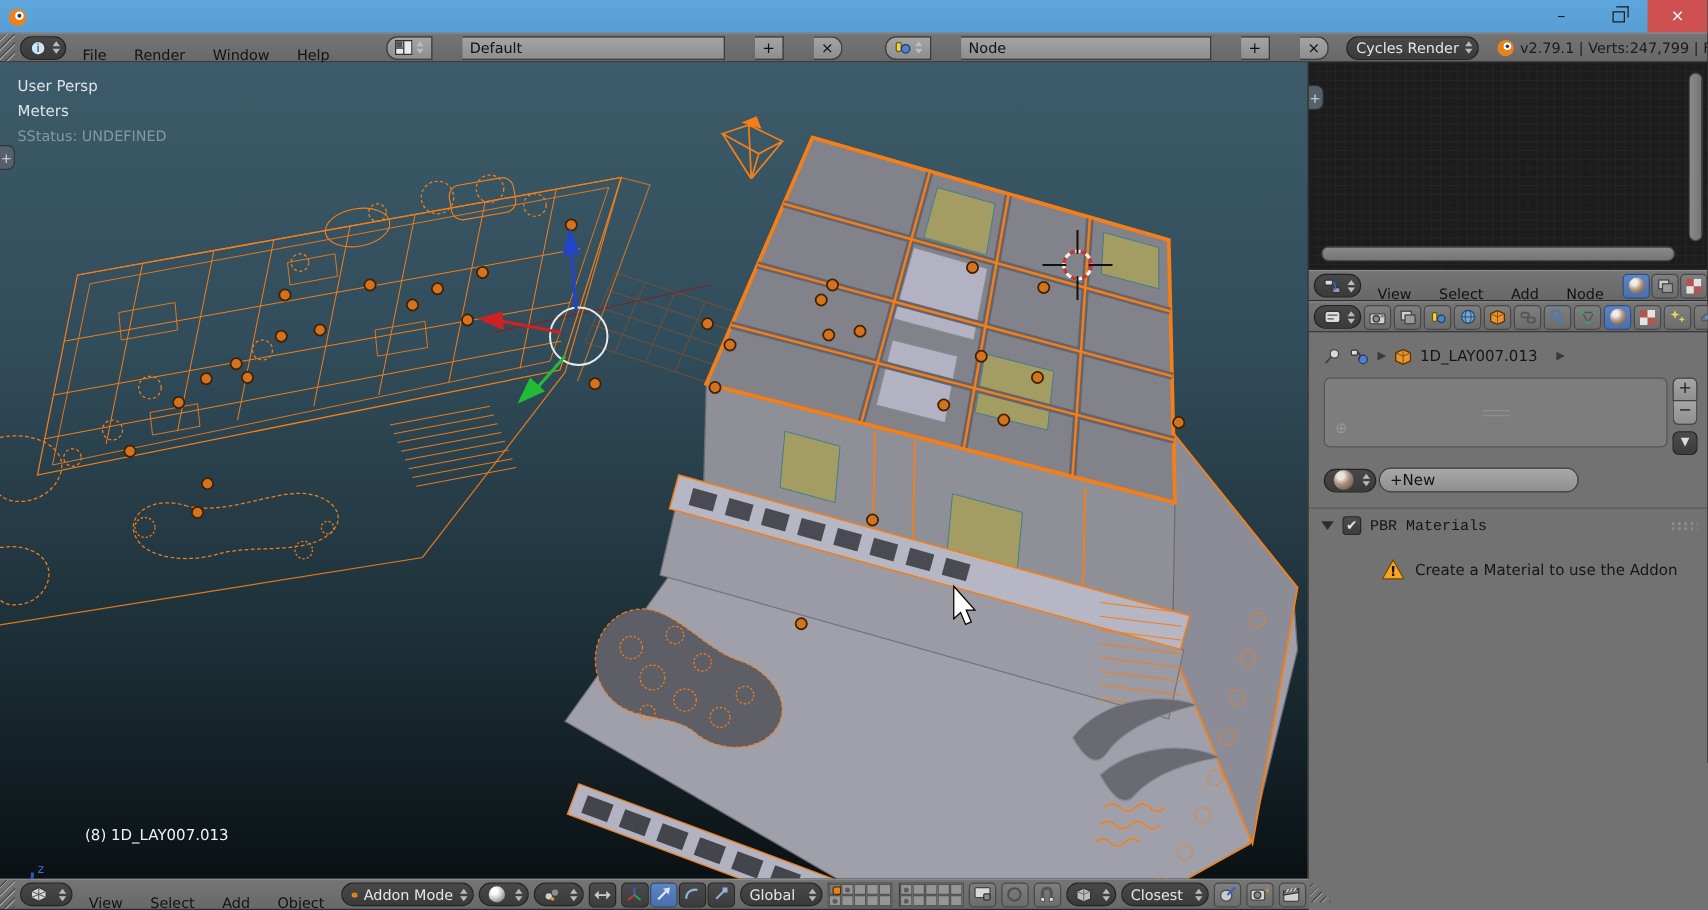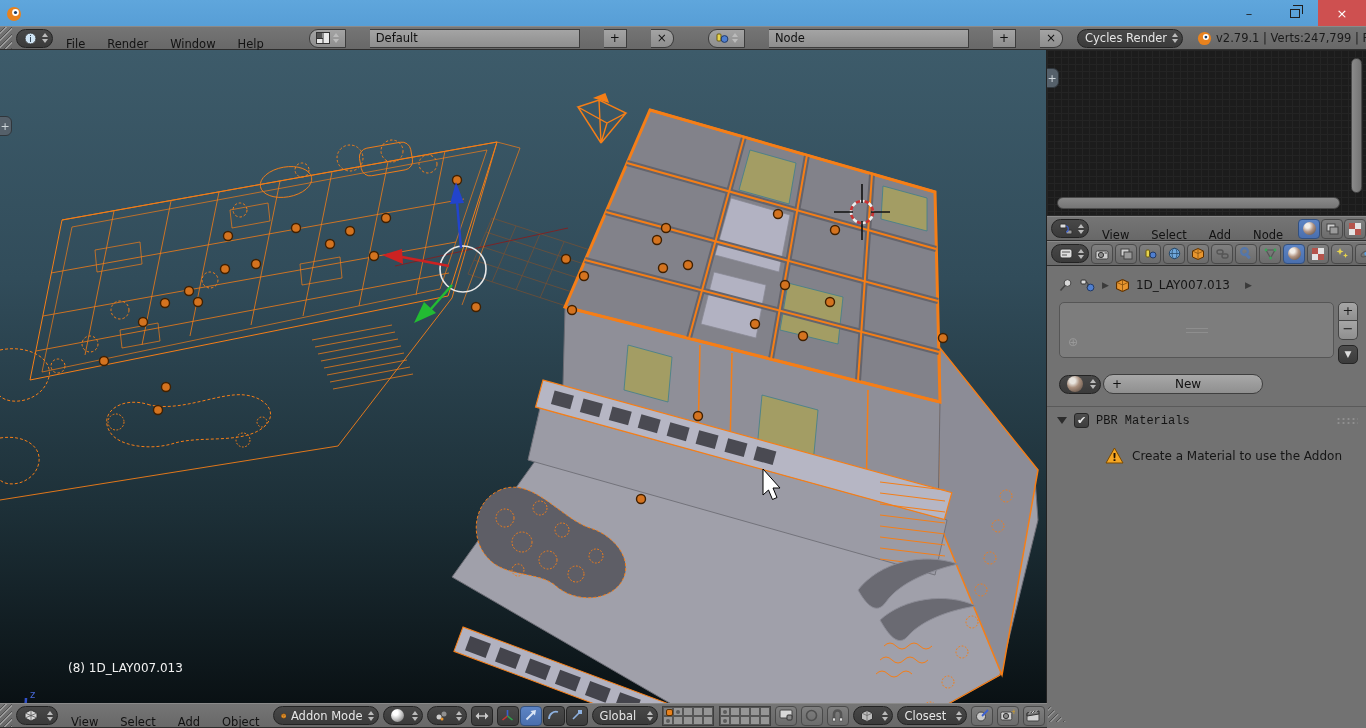--- a/index.html
+++ b/index.html
@@ -107,21 +107,21 @@
     color:#1d1d1d; font-size:13px; line-height:16px; text-align:center; }
   .sbtn.top { border-radius:5px 5px 0 0; } .sbtn.bot { border-radius:0 0 5px 5px; border-top:none; }
   .sbtn.darkv { margin-top:5px; background:linear-gradient(#4c4c4c,#3b3b3b); color:#ddd;
     border-color:#252525; border-radius:5px; font-size:9px; line-height:17px; }
   .newrow { display:flex; padding:10px 8px 0 12px; gap:2px; align-items:center; }
   .matsphere { width:16px; height:16px; border-radius:50%;
     background:radial-gradient(circle at 35% 30%, #e8e4de 0 18%, #a98f7d 45%, #4e423a 100%); }
   .newbtn { width:160px; height:20px; border:1px solid #3f3f3f; border-radius:10px;
     background:linear-gradient(#a8a8a8,#8f8f8f); display:flex; align-items:center; padding:0 8px;
     color:#111; }
-  .newbtn .lbl { flex:1; text-align:center; }
+  .newbtn .lbl { flex:1; text-align:left; }
   .panelsep { border-top:1px solid #5a5a5a; margin:12px 0 0 0; }
   .panelhdr { display:flex; align-items:center; gap:7px; padding:6px 8px 5px 10px; }
   .tri-down { width:0; height:0; border-left:5px solid transparent; border-right:5px solid transparent;
     border-top:7px solid #2c2c2c; }
   .checkbox { width:15px; height:15px; border-radius:3px; background:linear-gradient(#4e4e4e,#3d3d3d);
     border:1px solid #262626; color:#e8e8e8; font-size:11px; line-height:14px; text-align:center; }
   .paneltitle { font-size:12px; color:#141414;font-family:Liberation Mono, monospace; }
   .grip-dots { margin-left:auto; width:22px; height:8px;
     background:radial-gradient(circle, #8f8f8f 1px, transparent 1.2px); background-size:5px 4px; }
   .warnrow { display:flex; align-items:center; gap:8px; padding:14px 0 0 58px; }
@@ -443,20 +443,25 @@
         <line x1="24" y1="678" x2="26" y2="648" stroke="#3050c8" stroke-width="2.5"></line>
         <line x1="24" y1="678" x2="15" y2="698" stroke="#2da44a" stroke-width="2"></line>
         <line x1="27" y1="677" x2="18" y2="697" stroke="#2da44a" stroke-width="1.2"></line>
         <text x="4" y="661" fill="#c04040">x</text>
         <text x="30" y="648" fill="#4868d8">z</text>
       </g>
 
       <path d="M763,419 l0,26 l5.5,-5 l4,9.5 l4.5,-2 l-4,-9.5 l7,0 Z" fill="#fff" stroke="#000" stroke-width="1"></path>
     </svg>
 
+    <div class="vp-overlay">
+      <div class="vp-view">User Persp</div>
+      <div class="vp-unit">Meters</div>
+      <div class="vp-sstatus">SStatus: UNDEFINED</div>
+    </div>
     <div class="plus-tab left">+</div>
     
     <div class="vp-objname">(8) 1D_LAY007.013</div>
   </div>
 
   <div class="v3dheader hdr">
     <div class="grip"></div>
     <div class="dd" style="width:42px">
       <svg class="mini" width="14" height="13" viewBox="0 0 14 13">
         <path d="M7,1 L13,4 L13,9 L7,12 L1,9 L1,4 Z" fill="#d8d8d8" stroke="#333"></path>

